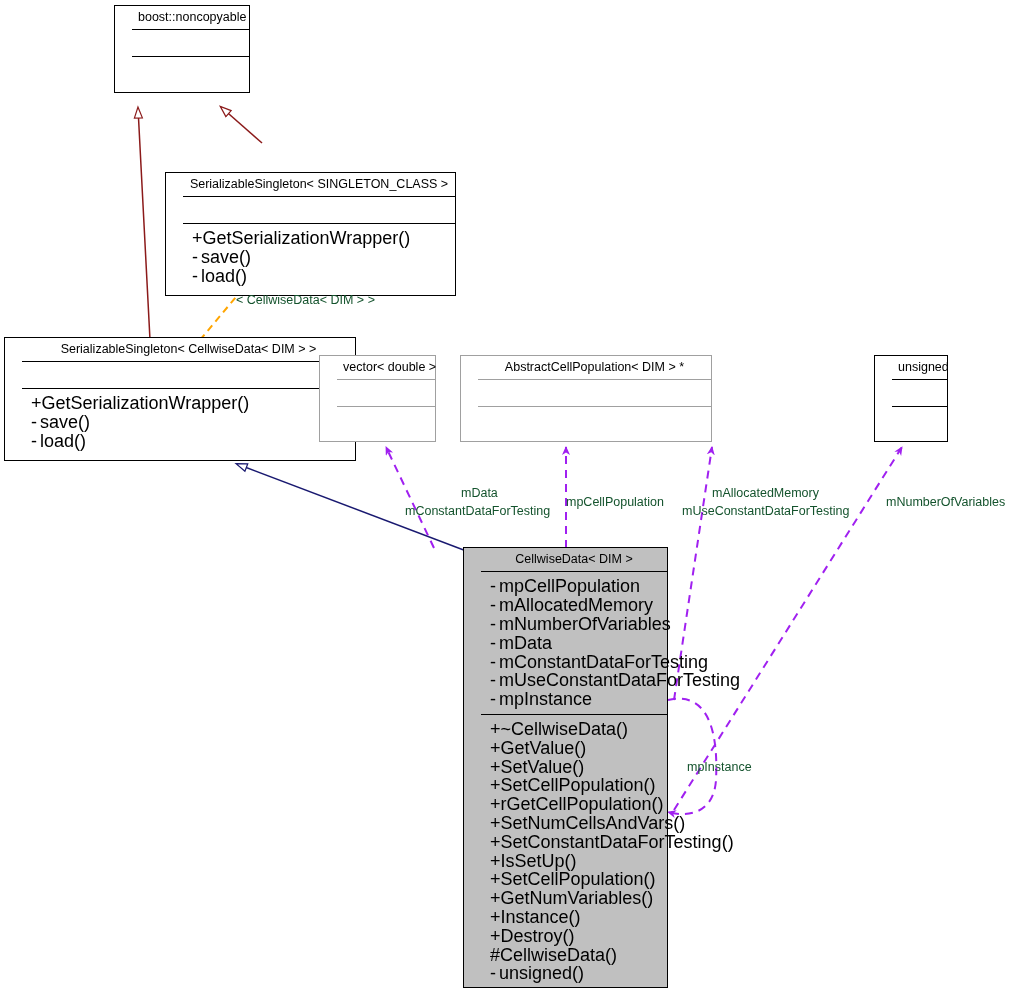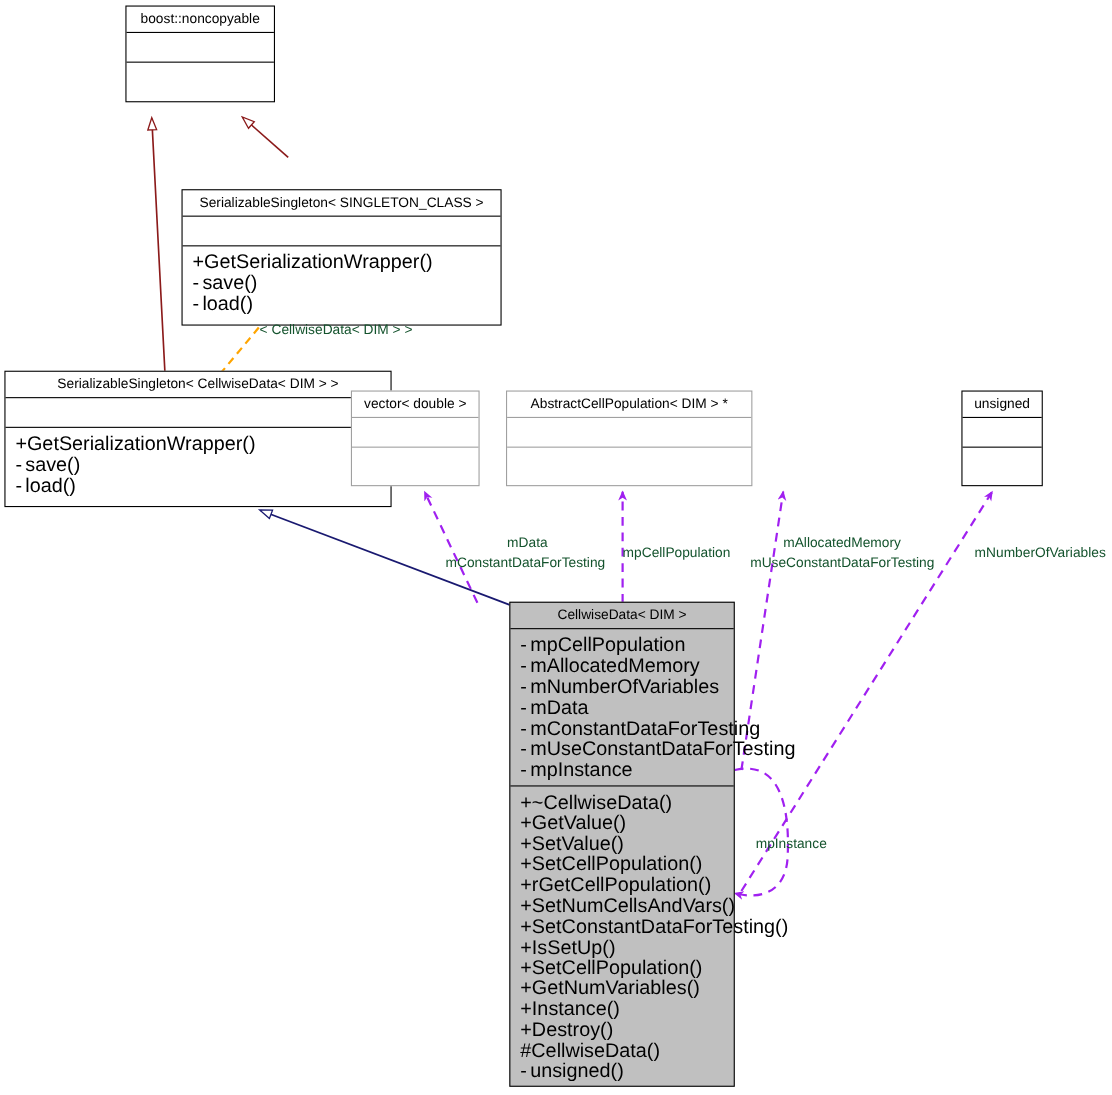--- a/index.html
+++ b/index.html
@@ -27,20 +27,21 @@
     pointer-events: none;
   }
 
   
   .node {
     position: absolute;
     box-sizing: border-box;
     background: #ffffff;
     border: 1px solid #000000;
     z-index: 5;
+    padding-left: 17px;
   }
   .node.filled {
     background: #c0c0c0;
     border-color: #000000;
   }
   .node.grayline {
     border-color: #a0a0a0;
   }
   .node .title {
     font-size: 12.5px;
@@ -173,21 +174,21 @@
   </div>
 
   <div class="node grayline" style="left:319px; top:355px; width:117px; height:87px;">
     <div class="title">vector&lt; double &gt;</div>
     <div class="sep"></div>
     <div class="compartment empty" style="height:26px;"></div>
     <div class="sep"></div>
     <div class="compartment empty" style="height:28px;"></div>
   </div>
 
-  <div class="node grayline" style="left:460px; top:355px; width:224px; height:87px;">
+  <div class="node grayline" style="left:460px; top:355px; width:252px; height:87px;">
     <div class="title">AbstractCellPopulation&lt; DIM &gt; *</div>
     <div class="sep"></div>
     <div class="compartment empty" style="height:26px;"></div>
     <div class="sep"></div>
     <div class="compartment empty" style="height:28px;"></div>
   </div>
 
 
   <div class="node" style="left:874px; top:355px; width:74px; height:87px;">
     <div class="title">unsigned</div>

